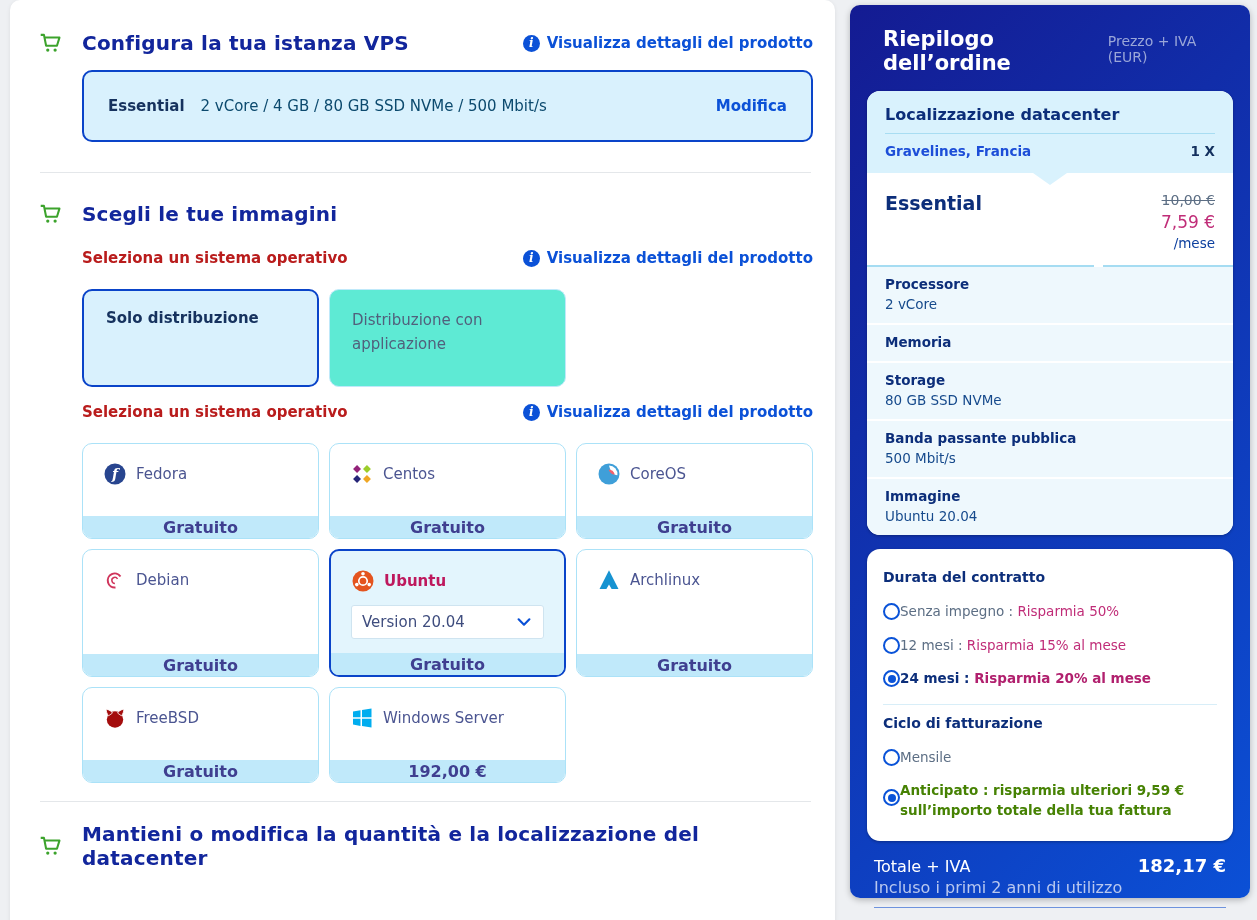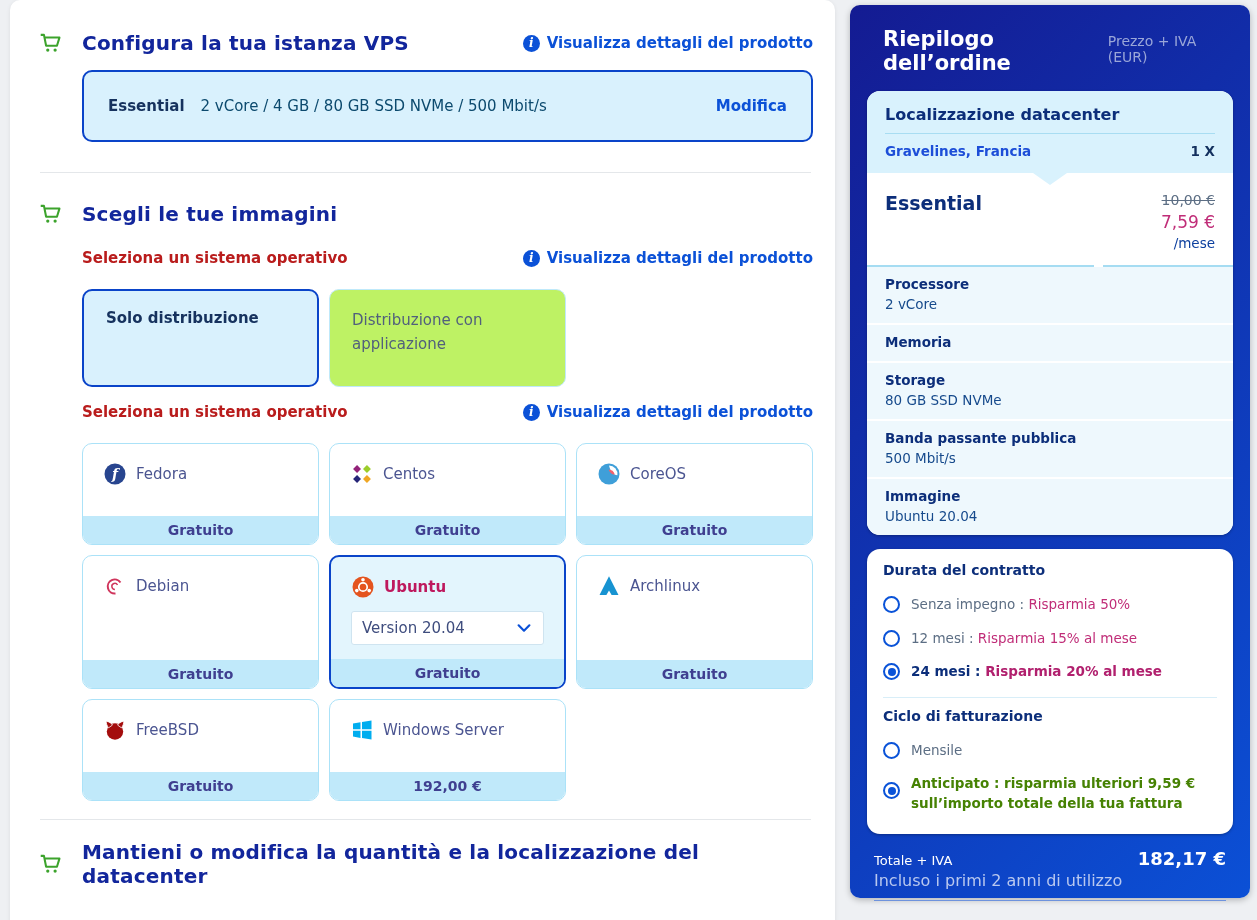--- a/index.html
+++ b/index.html
@@ -35,33 +35,33 @@
   .divider { border:none; border-top:1px solid #e4e7ea; margin:30px 2px 0 2px; }
 
   .sub-row { display:flex; align-items:center; margin-top:22px; }
   .sub-label { font-size:15px; font-weight:bold; color:#b91c1c; }
 
   .grid3 { display:grid; grid-template-columns:repeat(3,1fr); gap:10px; width:731px; margin-left:44px; }
 
   .tabs { margin-top:22px; }
   .tab { border-radius:10px; padding:18px 22px; font-size:15px; min-height:98px; cursor:pointer; }
   .tab.selected { background:#d9f1fd; border:2px solid #0a44c9; color:#16325e; font-weight:bold; }
-  .tab.plain { background:#bef264; border:1px solid #bfe9fa; color:#51607c; line-height:1.6; }
+  .tab.plain { background:#5eead4; border:1px solid #bfe9fa; color:#51607c; line-height:1.6; }
 
   .os-grid { margin-top:22px; }
   .tile { border:1px solid #abe2f8; border-radius:10px; background:#fff; overflow:hidden;
     display:flex; flex-direction:column; cursor:pointer; }
   .tile.selected { border:2px solid #0a44c9; background:#e3f5fd; }
   .tile-body { padding:18px 20px 14px 20px; flex:1; min-height:72px; }
   .tile-top { display:flex; align-items:center; gap:9px; }
   .os-logo { width:24px; height:24px; flex:0 0 24px; }
   .tile-label { font-size:15px; color:#4b5591; }
   .tile.selected .tile-label { color:#be185d; font-weight:bold; }
-  .tile-foot { height:28px; background:#c0e9fa; display:flex; align-items:center; justify-content:center;
-    font-size:14px; font-weight:bold; color:#3f3f90; }
+  .tile-foot { height:22px; background:#c0e9fa; display:flex; align-items:center; justify-content:center;
+    font-size:16px; font-weight:bold; color:#3f3f90; }
   .os-select { margin-top:12px; background:#fff; border:1px solid #cfe4f0; border-radius:3px;
     height:34px; display:flex; align-items:center; padding:0 10px; cursor:pointer;text-align:center; }
   .os-select span { font-size:15px; color:#3f4d7e; }
   .os-select svg { margin-left:auto; }
 
   .bottom-head { margin-top:20px; }
 
   
   .sidebar {
     position:absolute; left:850px; top:5px; width:400px; height:893px;
@@ -94,37 +94,37 @@
 
   .price-divider { height:2px; background:#a5dcf2; position:relative; }
   .price-divider::after { content:""; position:absolute; left:62%; top:0; width:9px; height:2px; background:#fff; }
 
   .spec-row { background:#eef8fd; padding:9px 18px 11px 18px; border-top:2px solid #ffffff; }
   .spec-row:first-child { border-top:none; }
   .spec-label { font-size:13.5px; font-weight:bold; color:#0c2e7a; }
   .spec-value { font-size:13.5px; color:#164a8c; margin-top:4px; }
 
   .opt-card { margin-top:14px; padding:13px 16px 14px 16px; }
-  .opt-heading { font-size:14px; font-weight:bold; color:#0c2e7a; margin-bottom:10px; }
-  .radio-row { display:flex; align-items:flex-start; gap:11px; padding:7px 0; cursor:pointer; }
+  .opt-heading { font-size:14px; font-weight:bold; color:#0c2e7a; margin-bottom:10px;margin-top:7px; }
+  .radio-row { display:flex; align-items:flex-start; padding:7px 0; cursor:pointer; }
   .radio { width:17px; height:17px; border:2px solid #0a53d8; border-radius:50%; background:#fff;
     flex:0 0 17px; position:relative; margin-top:1px; }
   .radio.on::after { content:""; position:absolute; left:2.5px; top:2.5px; width:8px; height:8px;
     border-radius:50%; background:#0a53d8; }
   .radio-text { font-size:13.5px; line-height:1.45; }
   .rt-gray { color:#5c6e84; }
   .rt-pink { color:#c02d78; }
   .rt-navy-b { color:#0c2e7a; font-weight:bold; }
   .rt-pink-b { color:#b1206e; font-weight:bold; }
   .rt-green-b { color:#468203; font-weight:bold; }
   .opt-sep { border:none; border-top:1px solid #d8eef8; margin:8px 0 10px 0; }
 
   .totals { padding:14px 7px 0 7px; }
   .tot-row { display:flex; align-items:baseline; }
-  .tot-label { color:#fff; font-size:13px; }
+  .tot-label { color:#fff; font-size:16px; }
   .tot-value { margin-left:auto; color:#fff; font-size:18px; font-weight:bold; }
   .tot-sub { color:#b9c8ef; font-size:16px; margin-top:2px; }
   .tot-sep { border:none; border-top:1px solid #6e93dd; margin:10px 0; }
 </style>
 </head>
 <body>
 
 <div class="main-card">
 
   <div class="sec-head">

